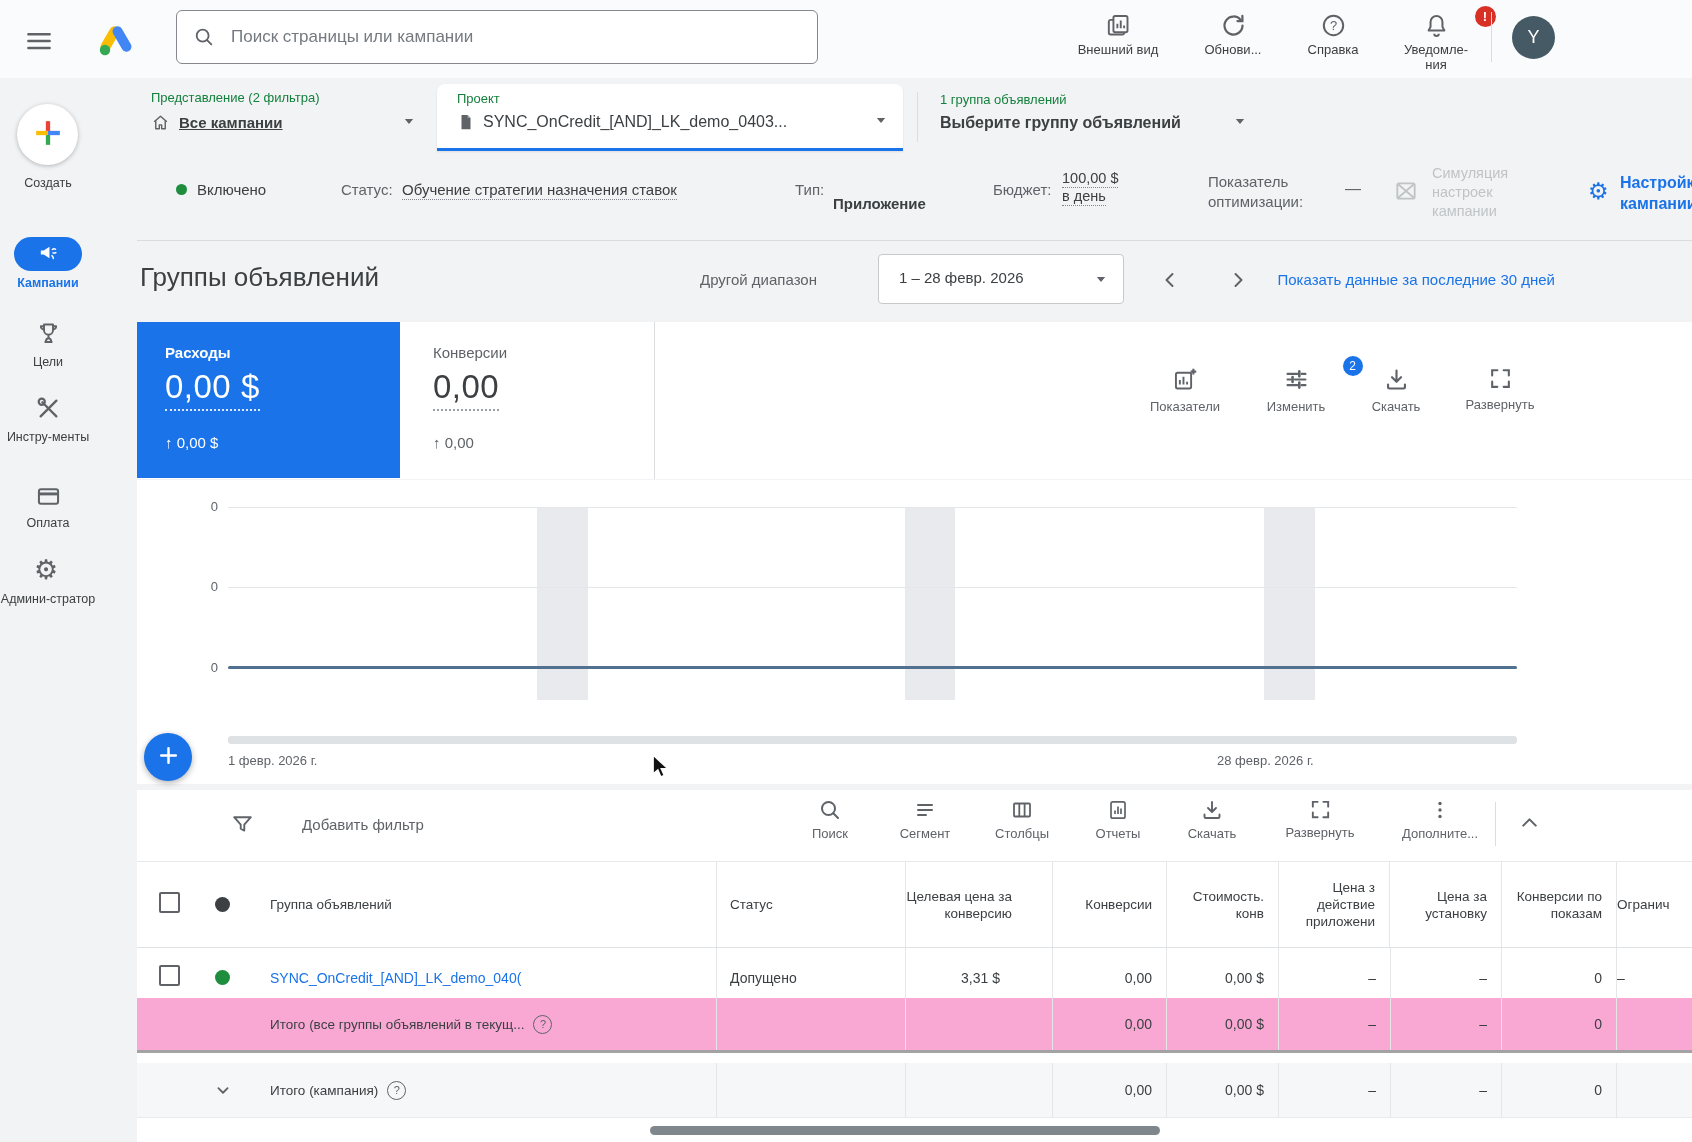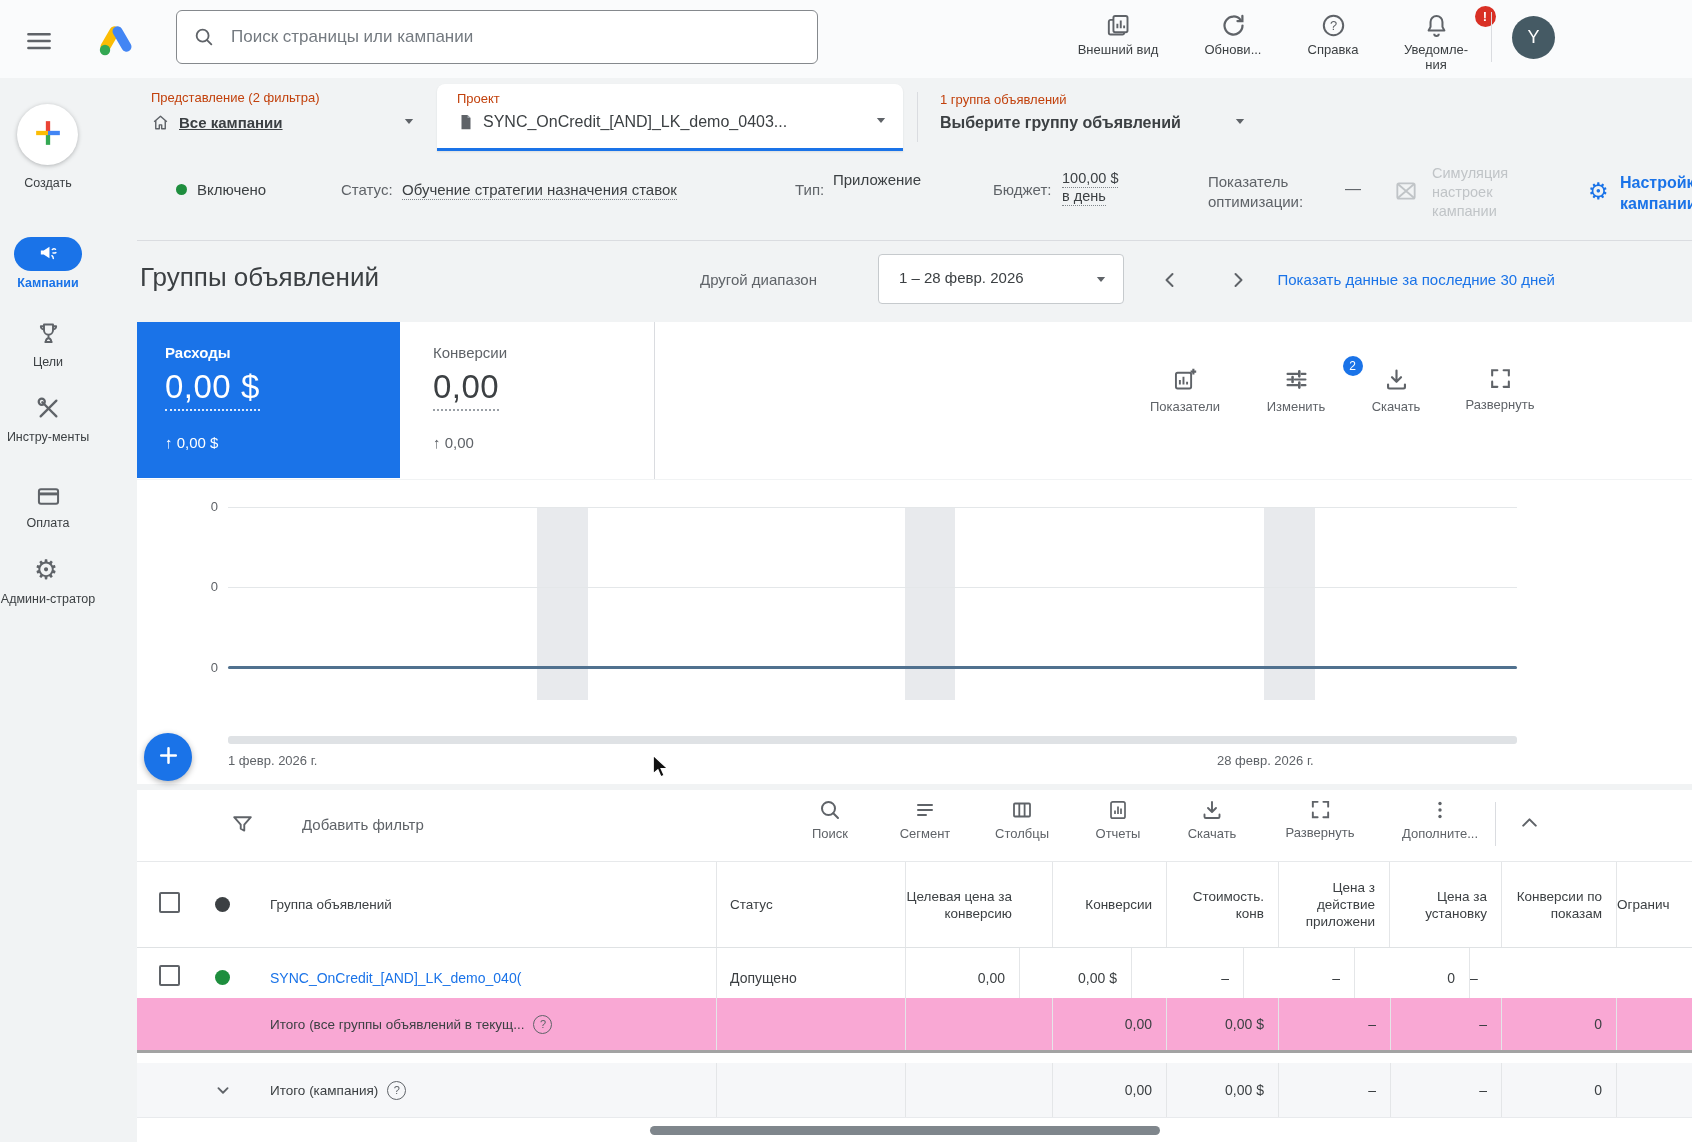--- a/index.html
+++ b/index.html
@@ -14,21 +14,21 @@
   .searchbox input::placeholder{color:#747a80}
   .tb-item{position:absolute;top:12px;width:92px;display:flex;flex-direction:column;align-items:center;cursor:pointer}
   .tb-item .lbl{margin-top:3px;font-size:13px;color:#3c4043;text-align:center;line-height:15px;width:84px}
   .badge-red{position:absolute;left:52px;top:-6px;width:21px;height:21px;border-radius:50%;background:#d93025;color:#fff;font-size:13px;font-weight:bold;display:flex;align-items:center;justify-content:center}
   .avatar{position:absolute;left:1512px;top:16px;width:43px;height:43px;border-radius:50%;background:#455a64;color:#fff;font-size:18px;display:flex;align-items:center;justify-content:center}
   
   .side-label{position:absolute;left:0;width:96px;text-align:center;font-size:12.5px;color:#3c4043;line-height:15px}
   .fab-create{position:absolute;left:17px;top:104px;width:61px;height:61px;border-radius:50%;background:#fff;box-shadow:0 1px 4px rgba(60,64,67,.35);display:flex;align-items:center;justify-content:center}
   .pill{position:absolute;left:14px;top:237px;width:68px;height:34px;border-radius:17px;background:#1a73e8;display:flex;align-items:center;justify-content:center}
   
-  .sel-label{font-size:13px;color:#c2410c}
+  .sel-label{font-size:13px;color:#15803d}
   .projbox{position:absolute;left:437px;top:84px;width:466px;height:64px;background:#fff;border-radius:8px 8px 0 0;border-bottom:3px solid #1a73e8;box-shadow:0 1px 2px rgba(60,64,67,.12)}
   .caret{color:#5f6368}
   
   .dotted{border-bottom:1.5px dotted #80868b;padding-bottom:1px}
   
   .panel{position:absolute;background:#fff}
   .card-val{font-size:33px;letter-spacing:.5px}
   .tool-item{position:absolute;width:100px;display:flex;flex-direction:column;align-items:center;cursor:pointer}
   .tool-item .lbl{margin-top:6px;font-size:13px;color:#5f6368}
   .badge-blue{position:absolute;left:60px;top:-10px;width:20px;height:20px;border-radius:50%;background:#1a73e8;color:#fff;font-size:12px;display:flex;align-items:center;justify-content:center}
@@ -226,21 +226,21 @@
           <path d="M7 9.5h10L12 15.5Z" fill="currentColor"></path>
         </svg>
     </span>
   </div>
 
   <span class="abs" style="left:176px;top:184px;width:11px;height:11px;border-radius:50%;background:#1e8e3e"></span>
   <span class="abs" style="left:197px;top:181px;font-size:15px">Включено</span>
   <span class="abs" style="left:341px;top:181px;font-size:15px;color:#5f6368">Статус:</span>
   <span class="abs dotted" style="left:402px;top:181px;font-size:15px">Обучение стратегии назначения ставок</span>
   <span class="abs" style="left:795px;top:181px;font-size:15px;color:#5f6368">Тип:</span>
-  <span class="abs" style="left:833px;top:171px;font-size:15px;font-weight:normal">Приложение</span>
+  <span class="abs" style="left:833px;top:195px;font-size:15px;font-weight:bold">Приложение</span>
   <span class="abs" style="left:993px;top:181px;font-size:15px;color:#5f6368">Бюджет:</span>
   <div class="abs" style="left:1062px;top:170px;font-size:14.5px">
     <div><span class="dotted">100,00 $</span></div>
     <div style="margin-top:2px"><span class="dotted">в день</span></div>
   </div>
   <div class="abs" style="left:1208px;top:172px;width:125px;font-size:15px;color:#5f6368;line-height:20px">Показатель оптимизации:</div>
   <span class="abs" style="left:1345px;top:180px;font-size:16px;color:#5f6368">—</span>
   <span class="ic abs" style="left:1393px;top:178px;color:#c0c4c7">
     <svg viewBox="0 0 24 24" width="26" height="26" fill="none" stroke="currentColor" stroke-width="1.7">
         <rect x="4" y="5" width="16" height="14" rx="1.5"></rect>
@@ -472,20 +472,21 @@
         </div>
     </div>
 
     <div class="trow" style="top:158px;height:60px;border-bottom:1px solid #e8eaed">
       <div class="c-check"><span class="checkbox" style="display:inline-block"></span></div>
       <div class="c-dot">
           <span style="width:15px;height:15px;border-radius:50%;background:#1e8e3e"></span>
         </div>
       <div class="c-name" style="color:#1a73e8;font-size:14px">SYNC_OnCredit_[AND]_LK_demo_040(</div>
       <div class="c-status bl left" style="font-size:14px">Допущено</div>
+      <div class="c-num t1 bl">3,31 $</div>
       <div class="c-num t2 bl">0,00</div>
       <div class="c-num t3 bl">0,00 $</div>
       <div class="c-num t4 bl">–</div>
       <div class="c-num t5 bl">–</div>
       <div class="c-num t6 bl">0</div>
       <div class="c-num t7 bl left">–</div>
     </div>
 
     <div class="trow" style="top:208px;height:55px;background:#f9a8d4;border-bottom:3px solid #a3a3a3">
       <div class="c-check"></div>

